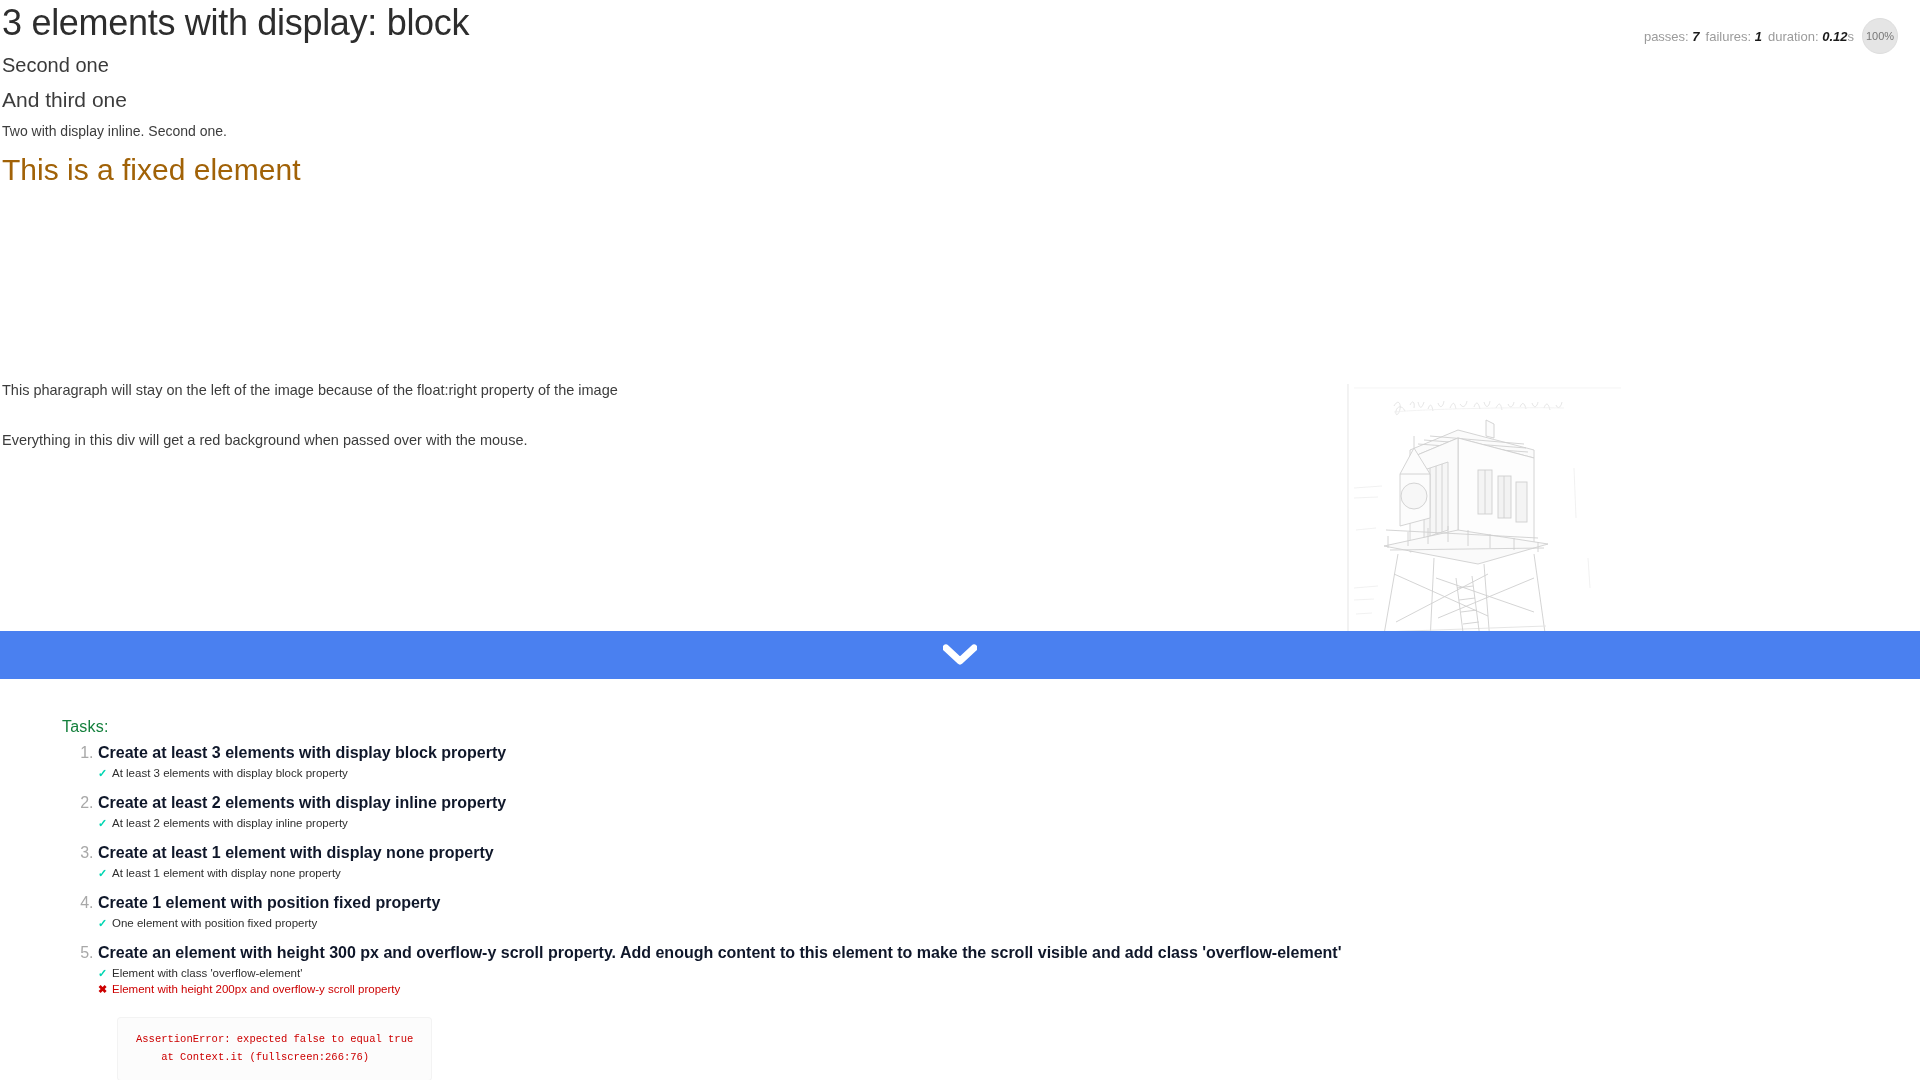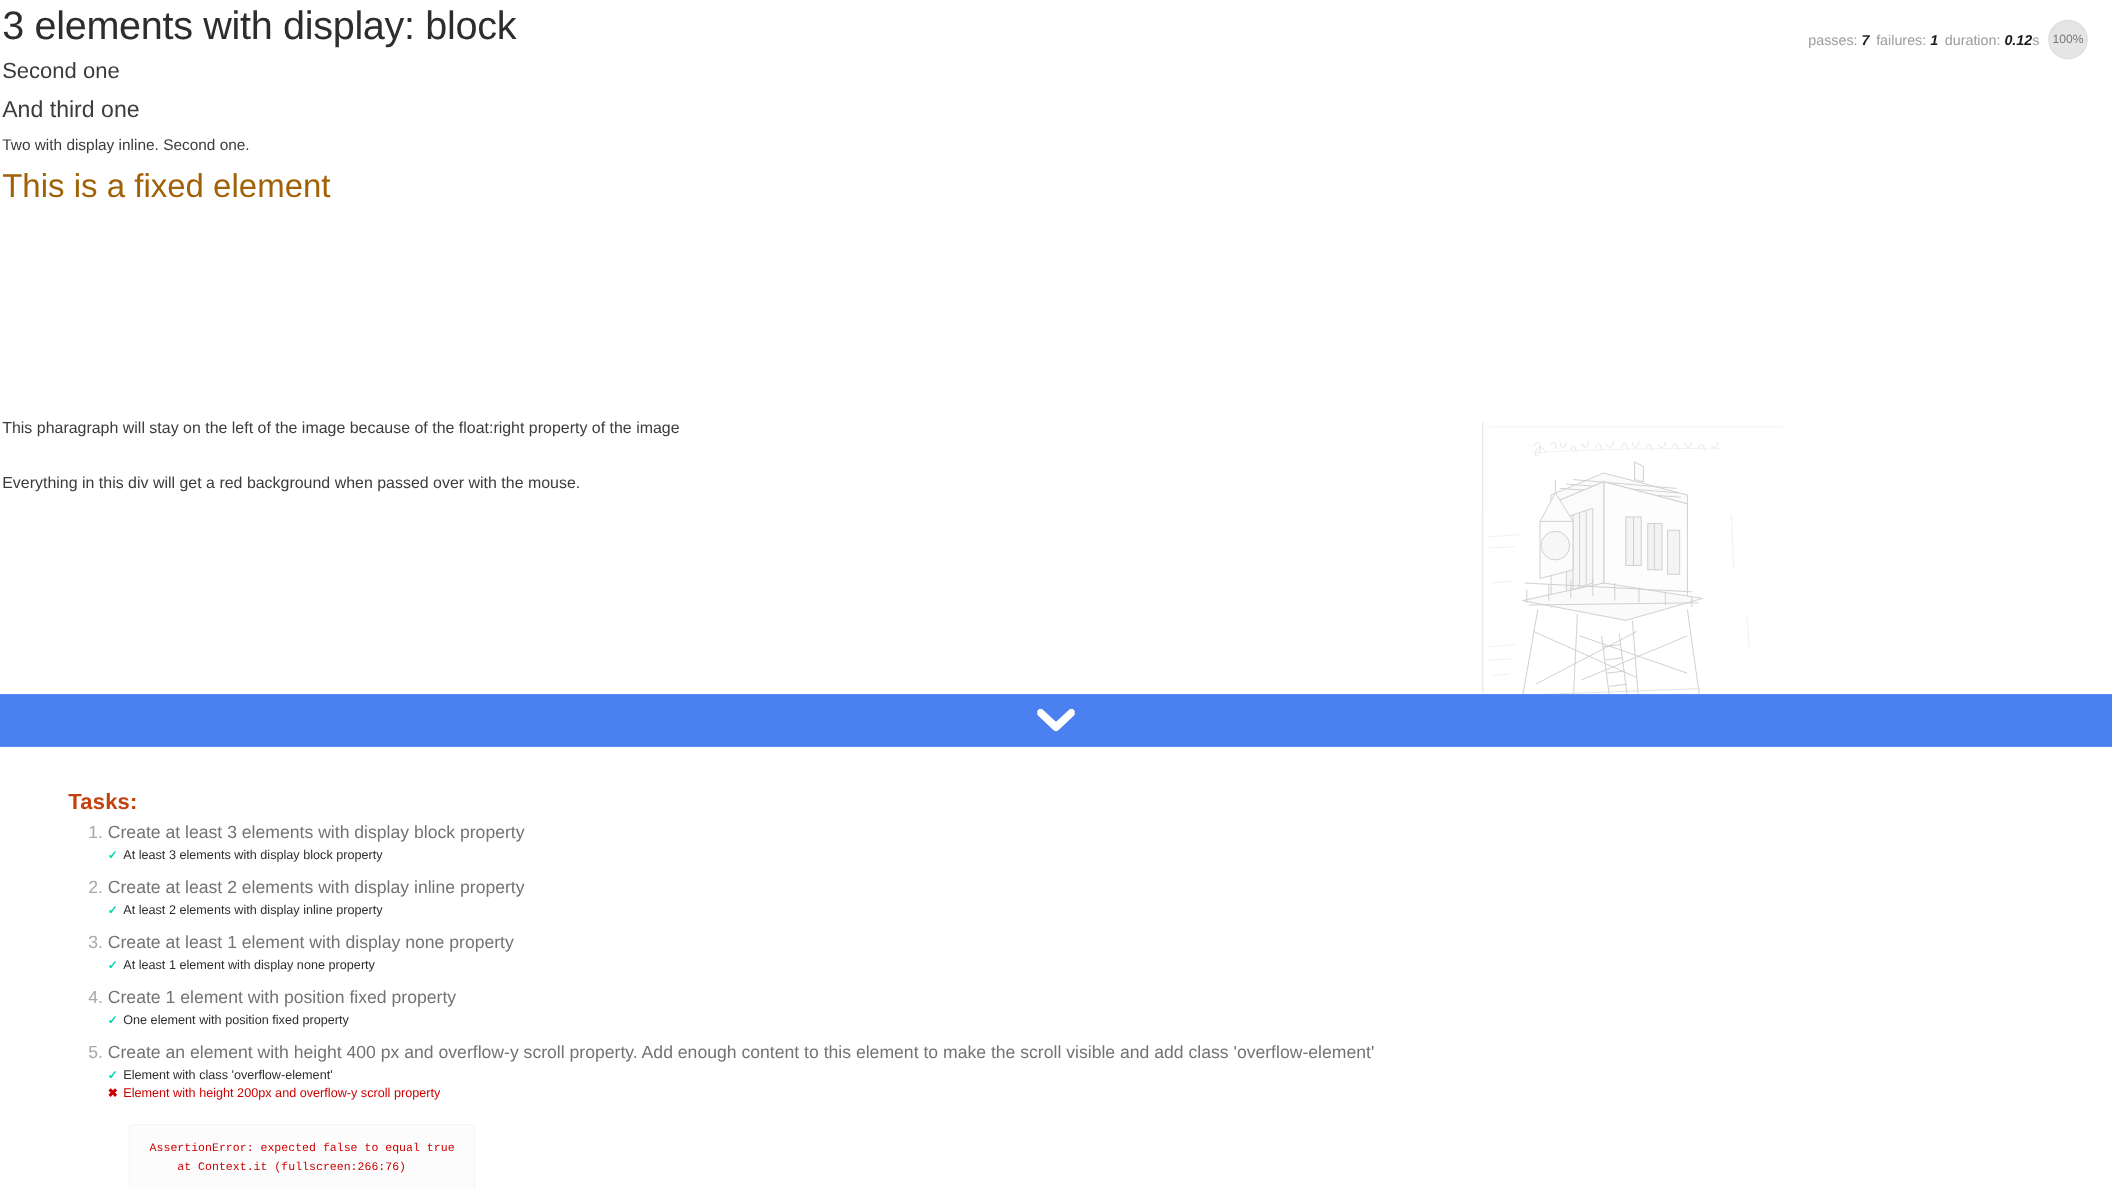--- a/index.html
+++ b/index.html
@@ -157,41 +157,41 @@
   
   #mocha {
     position: absolute;
     left: 0;
     top: 718px;
     width: 1920px;
     font-family: "Liberation Sans", sans-serif;
   }
   #mocha .suite-title {
     margin: 0 0 4px 62px;
-    font-size: 20px;
-    font-weight: 700;
-    color: #c2410c;
+    font-size: 16px;
+    font-weight: 400;
+    color: #15803d;
     letter-spacing: 0.2px;
   }
   ol.test-list {
     list-style: decimal;
     margin: 0;
     padding-left: 98px;
     font-size: 16px;
     color: #a3a3a3;
   }
   ol.test-list > li {
     margin: 0 0 1px 0;
     padding: 0;
     line-height: 25px;
     color: #a8a8a8;
     font-size: 16px;
     font-weight: 400;
   }
-  .task-text { color: #737373; }
+  .task-text { color: #0f172a; font-weight: bold; }
   ul.assertions {
     list-style: none;
     margin: 0 0 9px 0;
     padding: 0 0 0 0px;
     position: relative;
   }
   ul.assertions > li {
     font-size: 11.5px;
     line-height: 16px;
     color: #2e2e2e;
@@ -369,21 +369,21 @@
       </li>
 
       <li>
         <span class="task-text">Create 1 element with position fixed property</span>
         <ul class="assertions">
           <li class="pass"><span>One element with position fixed property</span></li>
         </ul>
       </li>
 
       <li>
-        <span class="task-text">Create an element with height 400 px and overflow-y scroll property. Add enough content to this element to make the scroll visible and add class 'overflow-element'</span>
+        <span class="task-text">Create an element with height 300 px and overflow-y scroll property. Add enough content to this element to make the scroll visible and add class 'overflow-element'</span>
         <ul class="assertions">
           <li class="pass"><span>Element with class 'overflow-element'</span></li>
           <li class="fail"><span>Element with height 200px and overflow-y scroll property</span></li>
         </ul>
         <div class="error-box">
           <pre>AssertionError: expected false to equal true
     at Context.it (fullscreen:266:76)</pre>
         </div>
       </li>
 

